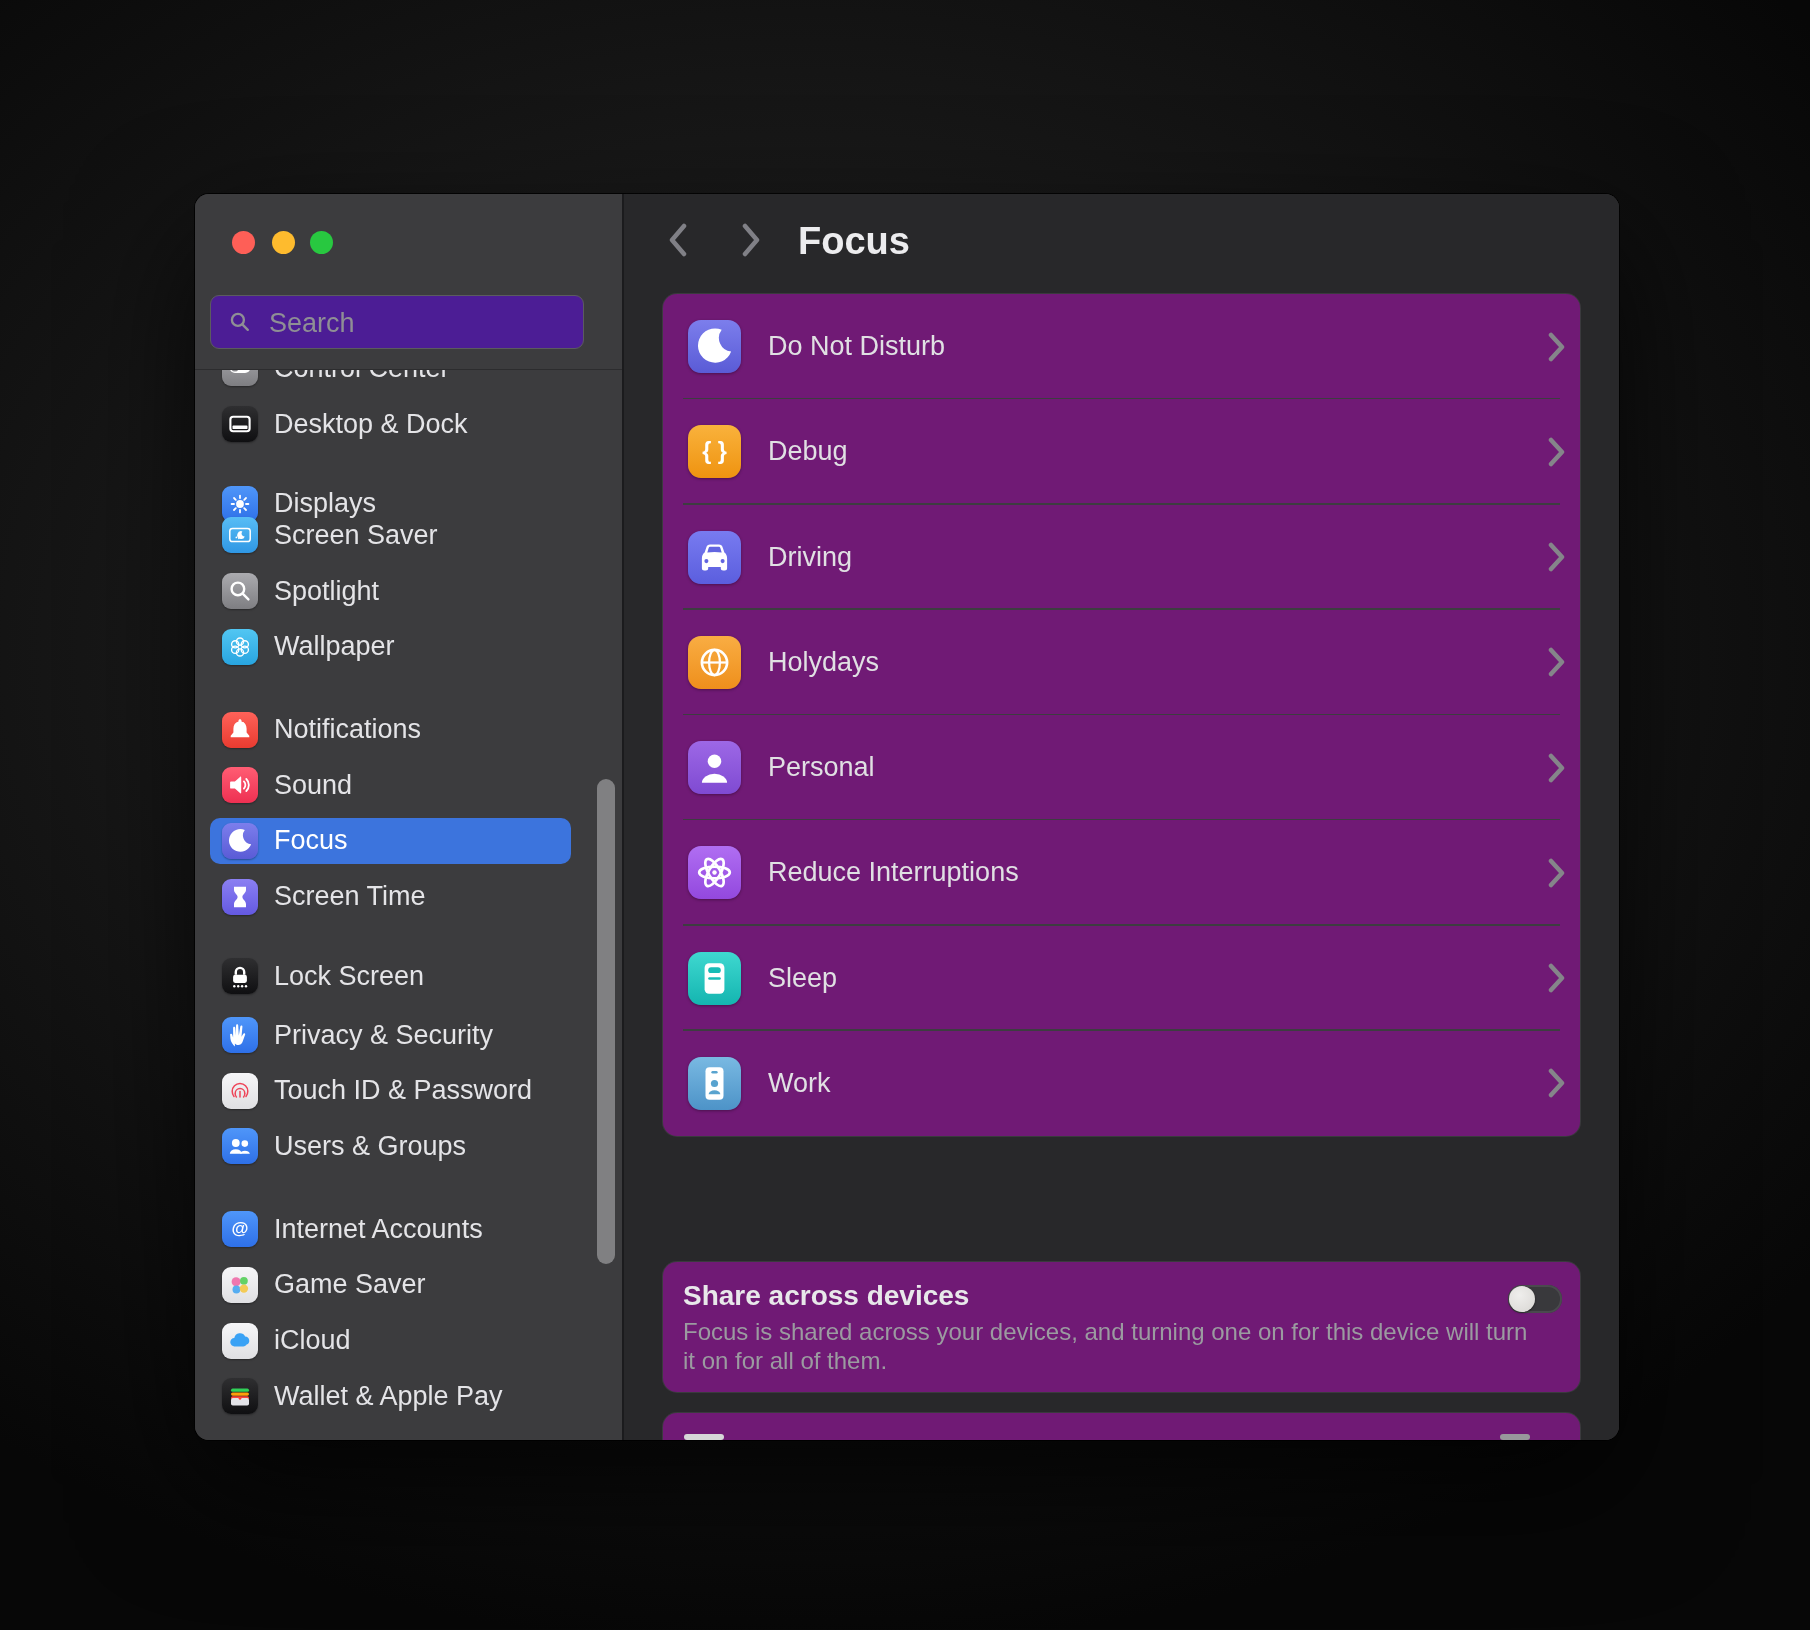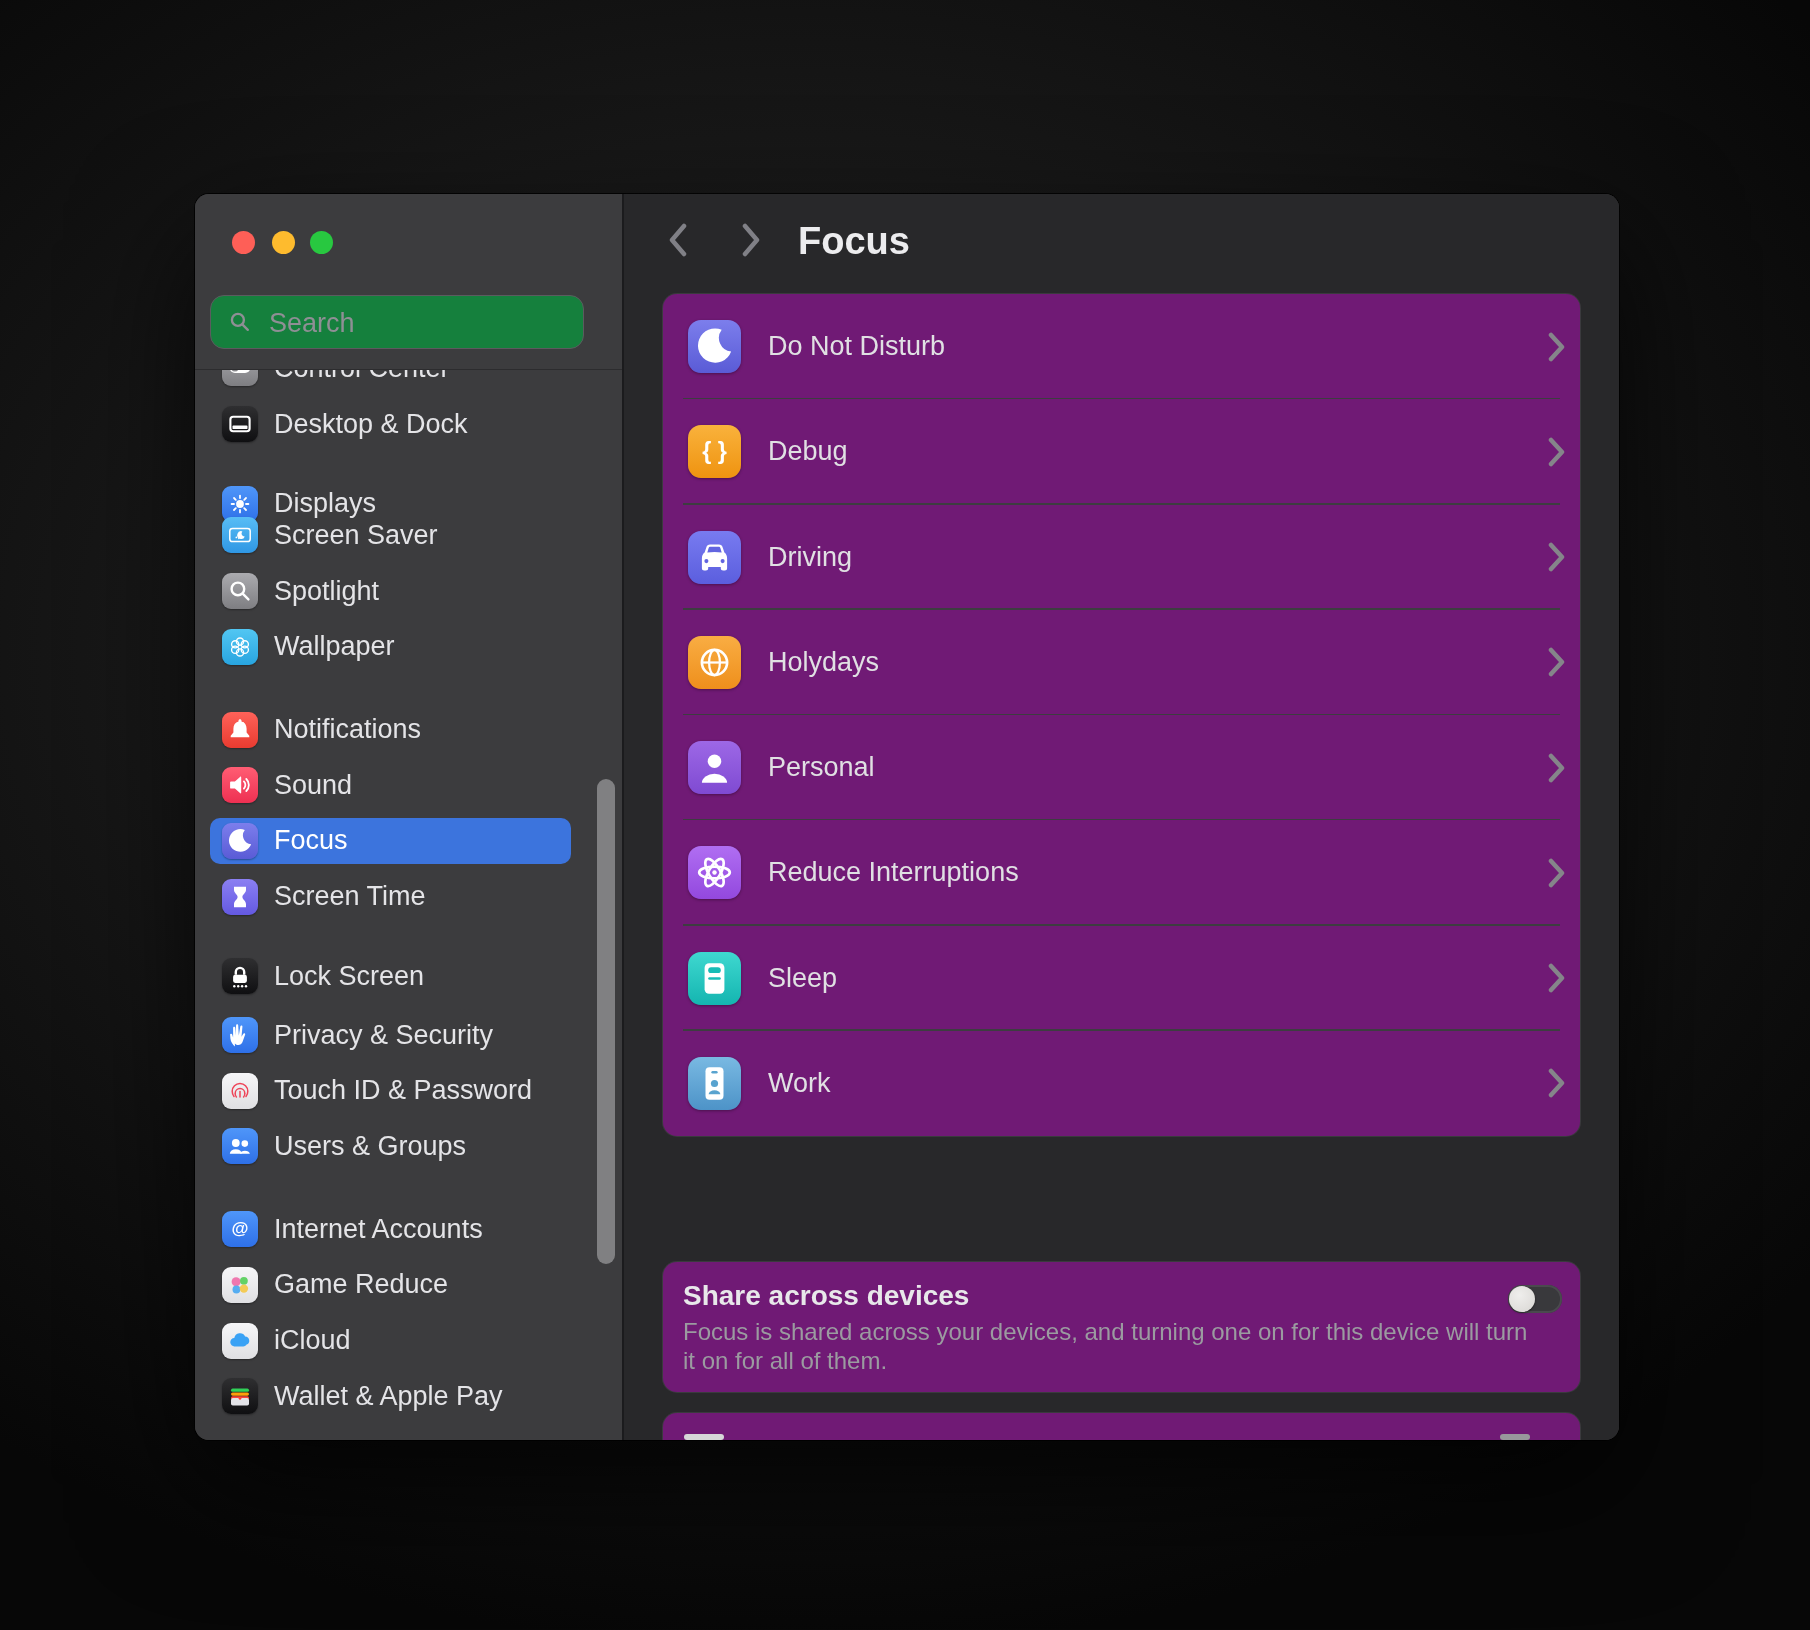--- a/index.html
+++ b/index.html
@@ -16,21 +16,21 @@
   }
   
   .sidebar{position:absolute;left:0;top:0;width:427px;height:100%;background:#3c3c3e;border-right:2px solid #1b1b1d;}
   .lights{position:absolute;left:0;top:0;width:100%;height:96px;}
   .light{position:absolute;top:36.5px;width:23px;height:23px;border-radius:50%;}
   .light.red{left:36.5px;background:#fe5f57;}
   .light.yellow{left:76.5px;background:#febb2e;}
   .light.green{left:114.5px;background:#28c840;}
   .search{
     position:absolute;left:15px;top:101px;width:374px;height:54px;box-sizing:border-box;
-    background:#15803d;border:1.5px solid #5b5b5f;border-radius:14px;
+    background:#4c1d95;border:1.5px solid #5b5b5f;border-radius:9px;
   }
   .search svg{position:absolute;left:16px;top:13px;}
   .search input{
     position:absolute;left:56px;top:0;width:320px;height:100%;border:0;outline:0;background:transparent;
     font:27px "Liberation Sans","DejaVu Sans",sans-serif;color:#cfcfd2;
   }
   .search input::placeholder{color:#8f8f95;}
   .sidebar-list{position:absolute;left:0;top:175px;right:0;bottom:0;overflow:hidden;border-top:1.5px solid #2c2c2e;}
   .srow{position:absolute;left:15px;width:361px;height:46px;border-radius:10px;}
   .srow.selected{background:#3c74dd;}
@@ -269,21 +269,21 @@
           <span class="sicon" style="background: linear-gradient(rgb(246, 246, 248), rgb(224, 224, 227));">
             <svg viewBox="0 0 100 100">
               <g opacity=".92">
                 <circle cx="37" cy="39" r="15" fill="#f06eaa"></circle>
                 <circle cx="63" cy="36" r="13" fill="#58d05c"></circle>
                 <circle cx="38" cy="65" r="13" fill="#4aa9f2"></circle>
                 <circle cx="63" cy="62" r="14" fill="#f6c94a"></circle>
               </g>
             </svg>
           </span>
-          <span class="slabel">Game Reduce</span>
+          <span class="slabel">Game Saver</span>
         </div>
         <div class="srow" style="top: 947.5px;">
           <span class="sicon" style="background: linear-gradient(rgb(246, 246, 248), rgb(224, 224, 227));">
             <svg viewBox="0 0 100 100">
               <path d="M32 68a14 14 0 0 1-1-28 19 19 0 0 1 36-5 14 14 0 0 1 5 27c-2 4-6 6-11 6H32Z" fill="#3aa2f5"></path>
             </svg>
           </span>
           <span class="slabel">iCloud</span>
         </div>
         <div class="srow" style="top: 1003.2px;">

